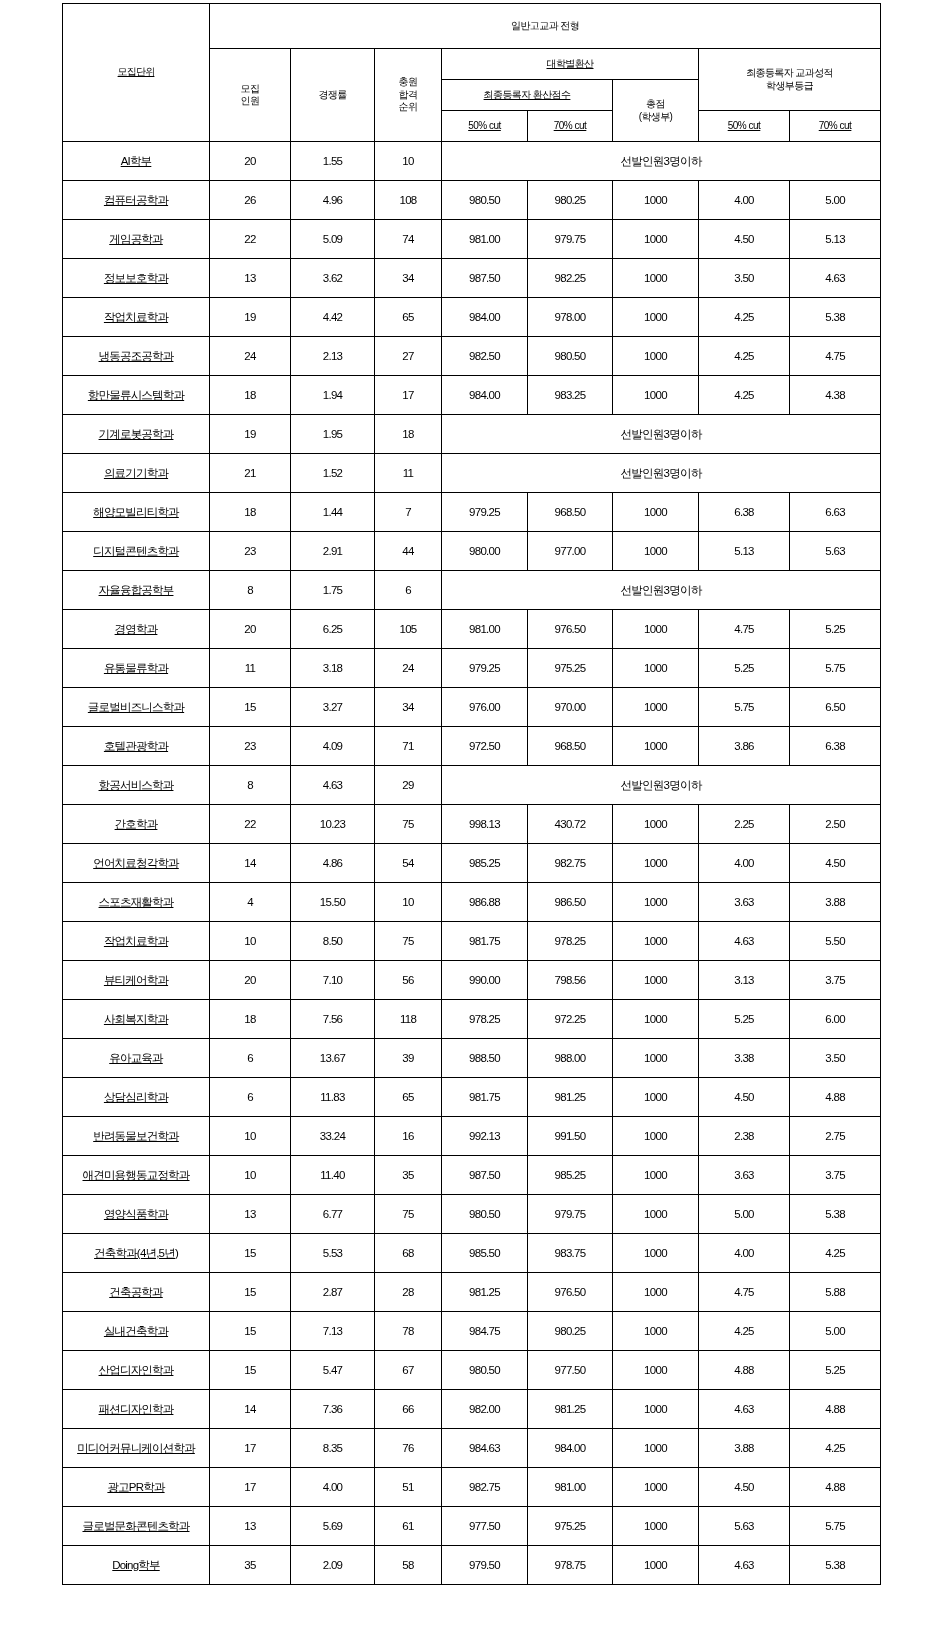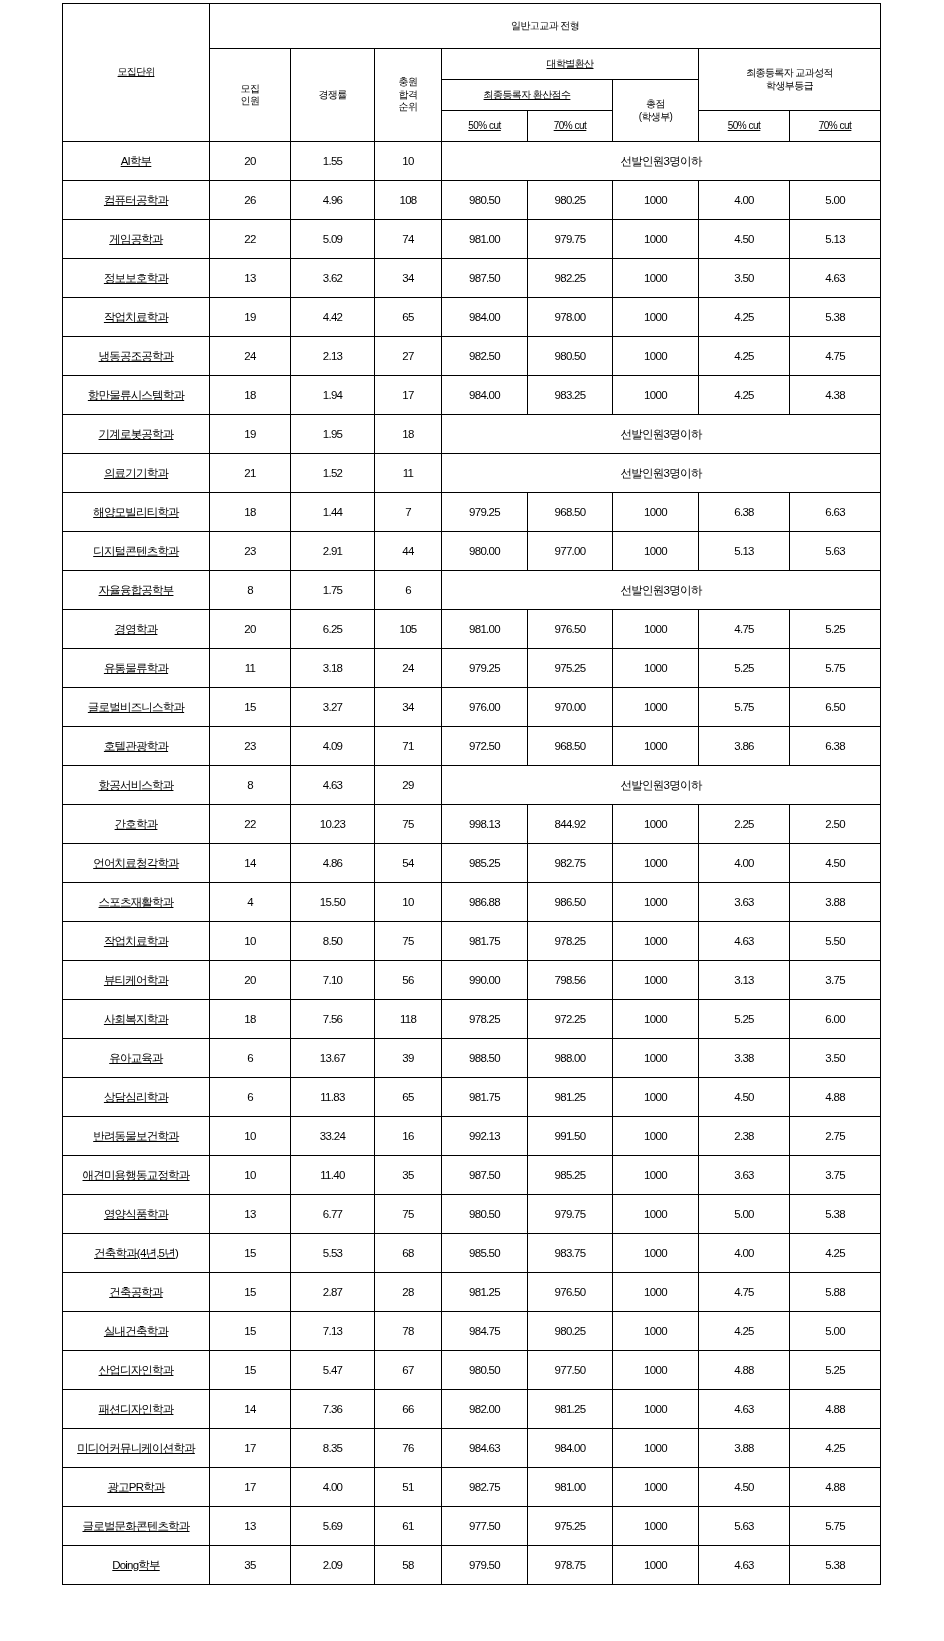--- a/index.html
+++ b/index.html
@@ -281,21 +281,21 @@
           <td class="row-cell num">4.63</td>
           <td class="row-cell num">29</td>
           <td class="row-cell note-cell" colspan="5">선발인원3명이하</td>
         </tr>
         <tr>
           <td class="row-cell col-name">간호학과</td>
           <td class="row-cell num">22</td>
           <td class="row-cell num">10.23</td>
           <td class="row-cell num">75</td>
           <td class="row-cell num">998.13</td>
-          <td class="row-cell num">844.92</td>
+          <td class="row-cell num">430.72</td>
           <td class="row-cell num">1000</td>
           <td class="row-cell num">2.25</td>
           <td class="row-cell num">2.50</td>
         </tr>
         <tr>
           <td class="row-cell col-name">언어치료청각학과</td>
           <td class="row-cell num">14</td>
           <td class="row-cell num">4.86</td>
           <td class="row-cell num">54</td>
           <td class="row-cell num">985.25</td>

